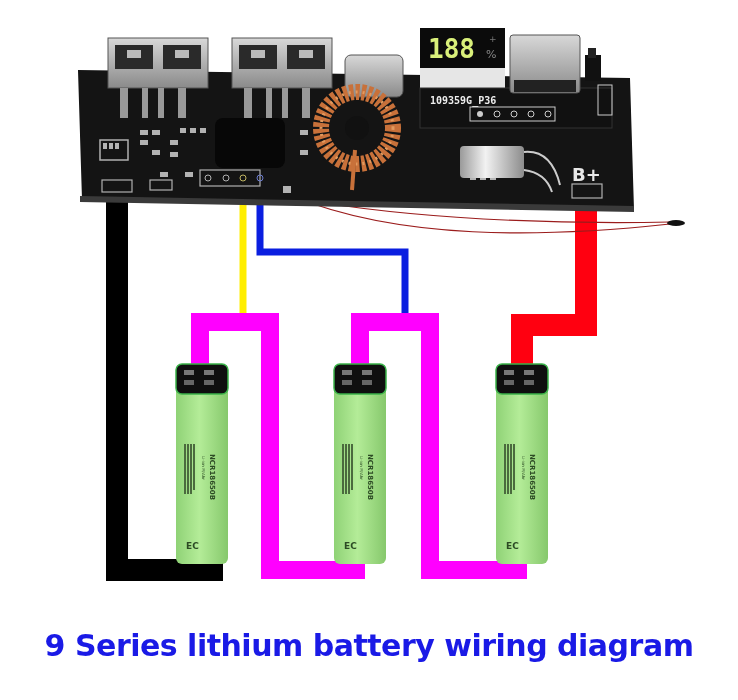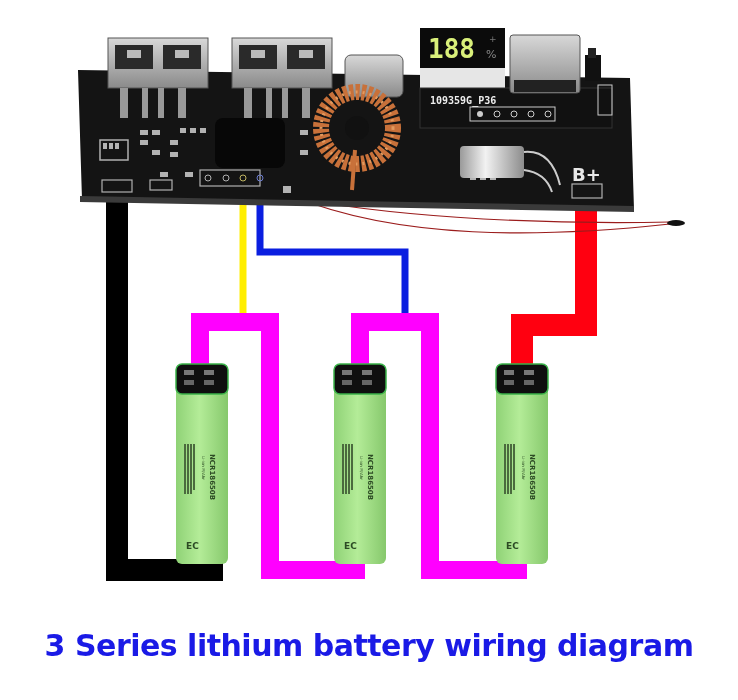--- a/index.html
+++ b/index.html
@@ -199,13 +199,13 @@
     <g fill="#4b6a3e">
         <rect x="8" y="80" width="2" height="50"></rect>
         <rect x="11" y="80" width="2" height="50"></rect>
         <rect x="14" y="80" width="2" height="50"></rect>
         <rect x="17" y="80" width="2" height="46"></rect>
       </g>
     <text x="10" y="185" fill="#2c4a24" font-size="9" font-weight="bold">EC</text>
   </g>
 </svg>
 
-<div class="caption">3 Series lithium battery wiring diagram</div>
+<div class="caption">9 Series lithium battery wiring diagram</div>
 
 </body></html>

